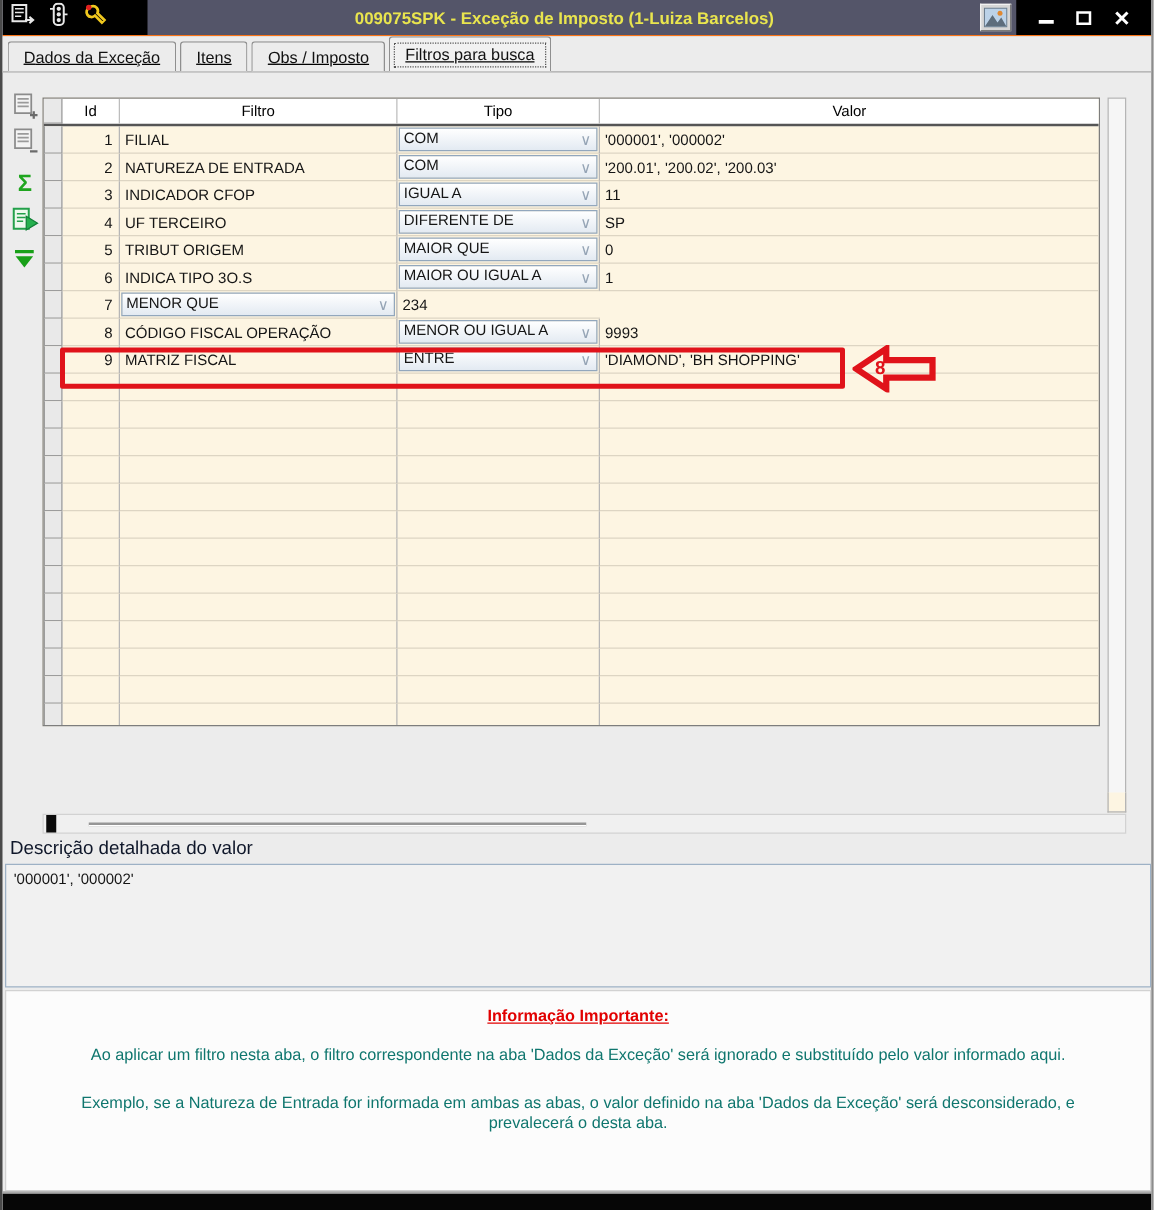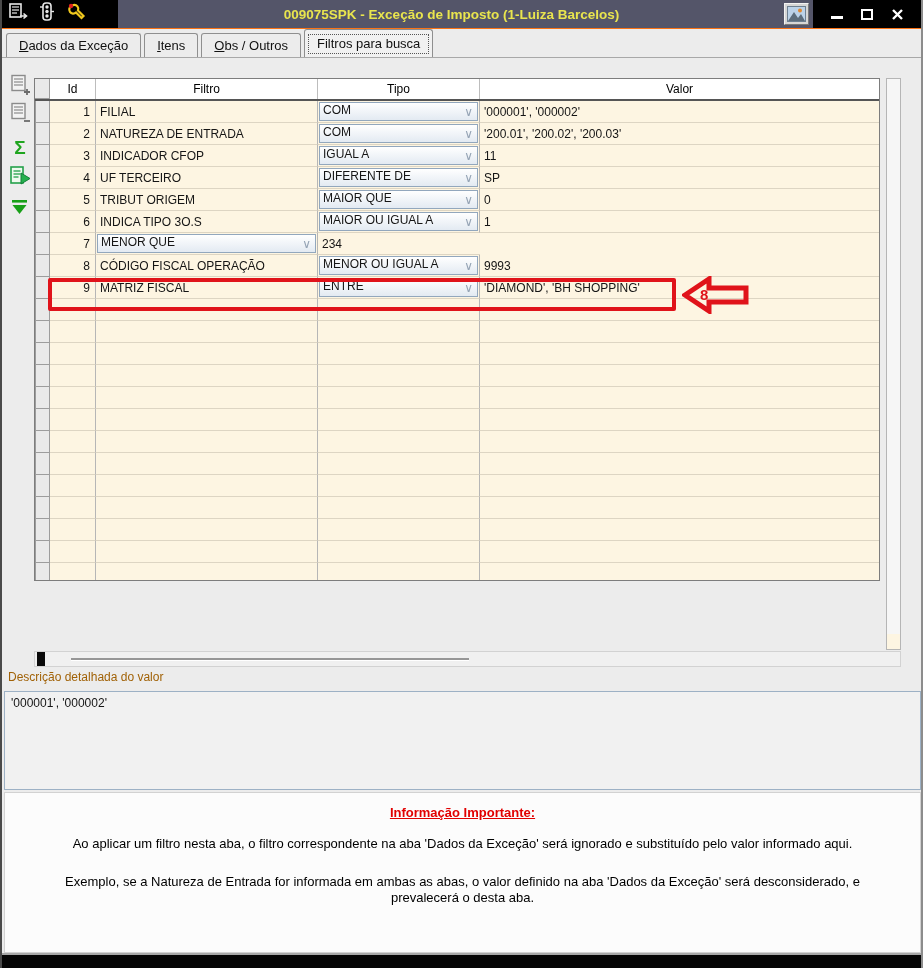--- a/index.html
+++ b/index.html
@@ -24,21 +24,21 @@
     color:#e9e54e; font-size:13.5px; font-weight:bold; white-space:nowrap; }
   .pic-btn { position:absolute; right:112px; top:3px; width:25px; height:22px;
     background:#d6d6d6; border:1px solid #f2f2f2; border-right-color:#7a7a7a; border-bottom-color:#7a7a7a;
     display:flex; align-items:center; justify-content:center; }
   .winbtn { width:16px; height:16px; display:flex; align-items:center; justify-content:center; cursor:default; }
   .glyph-min { width:12px; height:3px; background:#fff; margin-top:7px; }
   .glyph-max { width:12px; height:11px; border:2px solid #fff; }
 
   
   .tabbar { position:absolute; left:0; top:29px; right:0; height:29px;
-    background:#ececec; border-bottom:1px solid #a8a8a8; display:flex; align-items:flex-end; padding-left:4px; }
+    background:#ececec; border-bottom:1px solid #a8a8a8; display:flex; align-items:flex-end; padding-left:4px;text-decoration:underline; }
   .tab { height:24px; border:1px solid #8f8f8f; border-bottom:none;
     border-radius:3px 3px 0 0; background:#ececec; padding:0 12px;
     display:flex; align-items:center; margin-right:3px; font-size:13px; color:#111; position:relative; }
   .tab span { display:block; }
   .tab.u span::first-letter { text-decoration: underline; }
   .tab.active { height:28px; background:#f1f1f1; z-index:2; }
   .tab.active .focusbox { position:absolute; left:3px; right:3px; top:4px; bottom:3px;
     border:1px dotted #555; }
 
   
@@ -80,29 +80,29 @@
   .hgroove { position:absolute; left:36px; top:6px; width:398px; height:3px;
     background:#969696; border-bottom:1px solid #ffffff; }
 
   
   .hl-rect { position:absolute; left:46px; top:278px; width:628px; height:33px;
     border:4px solid #e0131a; border-radius:2px; z-index:5; pointer-events:none; }
   .hl-arrow { position:absolute; left:680px; top:276px; width:70px; height:38px; z-index:5; }
   .hl-num { position:absolute; left:18px; top:10px; color:#e0131a; font-weight:bold; font-size:15px; }
 
   
-  .desc-label { position:absolute; left:6px; top:670px; font-size:12px; color:#a16207; }
+  .desc-label { position:absolute; left:6px; top:670px; font-size:15px; color:#0f172a; }
   .desc-box { position:absolute; left:2px; top:691px; width:917px; height:99px;
     background:#f1f1f1; border:1px solid #9db1c5; font-size:12px; color:#151515; padding:4px 6px; }
 
   
   .info-panel { position:absolute; left:2px; top:792px; width:917px; height:161px;
     background:#fcfcfc; border:1px solid #d2d2d2; text-align:center; }
   .info-title { margin-top:12px; color:#e10000; font-weight:bold; font-size:13px;text-decoration:underline; }
-  .info-para { margin:16px 56px 0 56px; font-size:13px; color:#000000; line-height:1.28; }
+  .info-para { margin:16px 56px 0 56px; font-size:13px; color:#0f766e; line-height:1.28; }
   .info-para.second { margin-top:21px; }
 
   
   .frame-line { position:absolute; left:0; right:0; top:953px; height:2px; background:#a8a8a8; }
   .frame-bottom { position:absolute; left:0; right:0; top:955px; height:13px; background:#060606; }
 </style>
 </head>
 <body>
 
 <div class="window">
@@ -162,21 +162,21 @@
   </div>
 
   <div class="tabbar">
     <div class="tab u">
         <span>Dados da Exceção</span>
       </div>
     <div class="tab u">
         <span>Itens</span>
       </div>
     <div class="tab u">
-        <span>Obs / Outros</span>
+        <span>Obs / Imposto</span>
       </div>
     <div class="tab active">
       <span>Filtros para busca</span>
       <span class="focusbox"></span>
     </div>
   </div>
 
   <div class="toolbar">
     <div class="tool">
       <svg width="22" height="24" viewBox="0 0 22 24">

